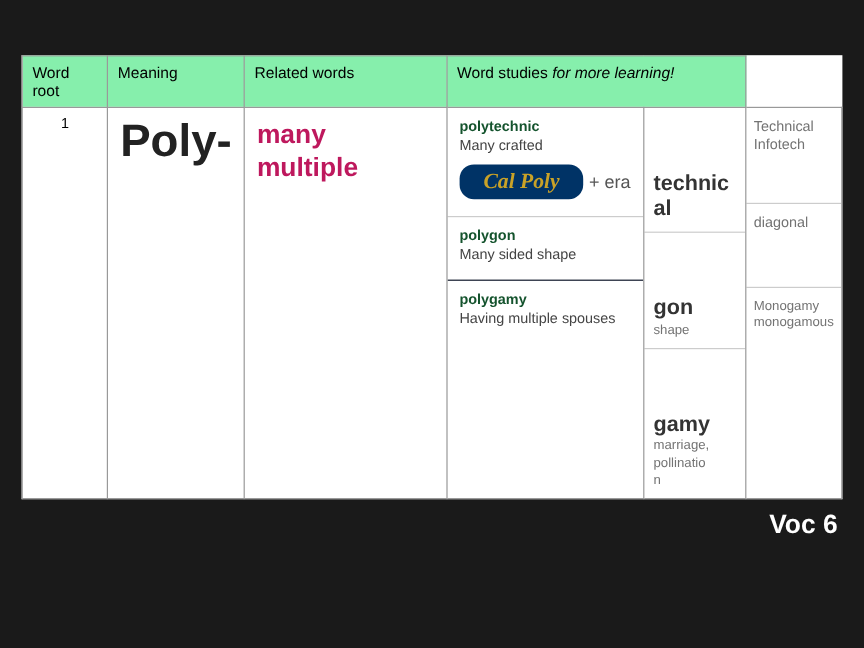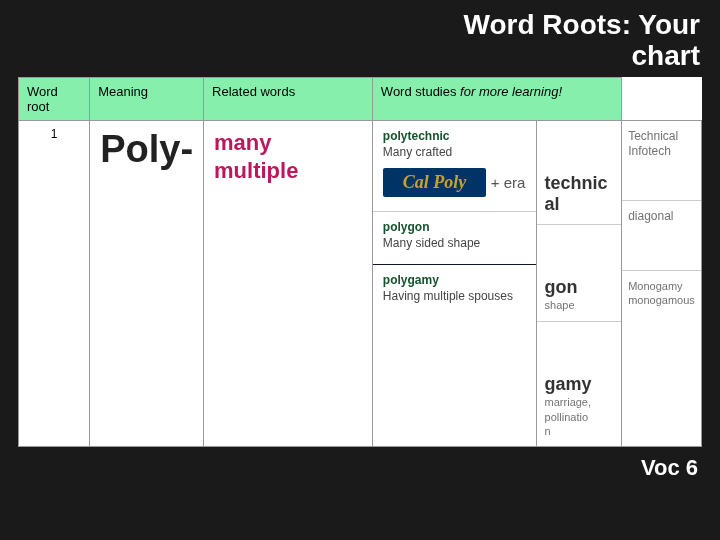--- a/index.html
+++ b/index.html
@@ -100,21 +100,21 @@
 
     .cal-poly-badge {
       display: inline-block;
       background: #003366;
       color: #c9a227;
       font-size: 18px;
       font-weight: bold;
       font-style: italic;
       padding: 4px 20px;
       margin: 3px 0 6px 0;
-      border-radius: 2px;
+      border-radius: 12px;
       font-family: serif;
     }
 
     .studies-word {
       font-size: 18px;
       font-weight: bold;
       color: #333;
       line-height: 1.2;
       margin-top: 44px;
     }
@@ -148,22 +148,21 @@
       color: white;
       font-size: 22px;
       font-weight: bold;
     }
   </style>
 </head>
 <body>
 
 <div class="title-area">
   <h1>
-    <span>Word Roots: Your</span><br>
-    <span>chart</span>
+    <br>
   </h1>
 </div>
 
 <div class="table-container">
   <table>
     <thead>
       <tr>
         <th class="col-root">Word root</th>
         <th class="col-meaning">Meaning</th>
         <th class="col-related">Related words</th>

